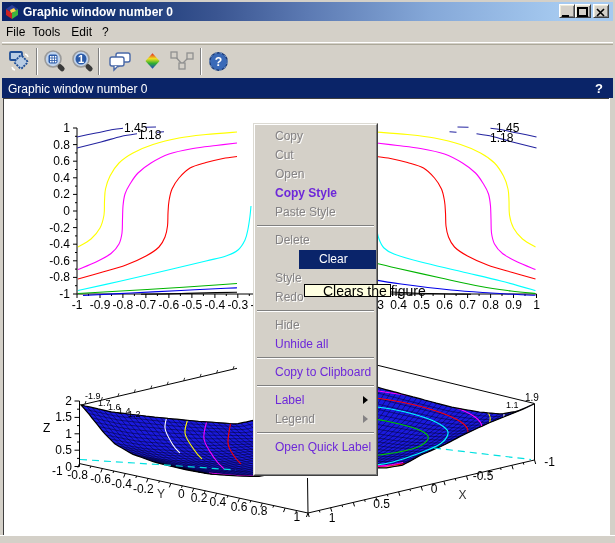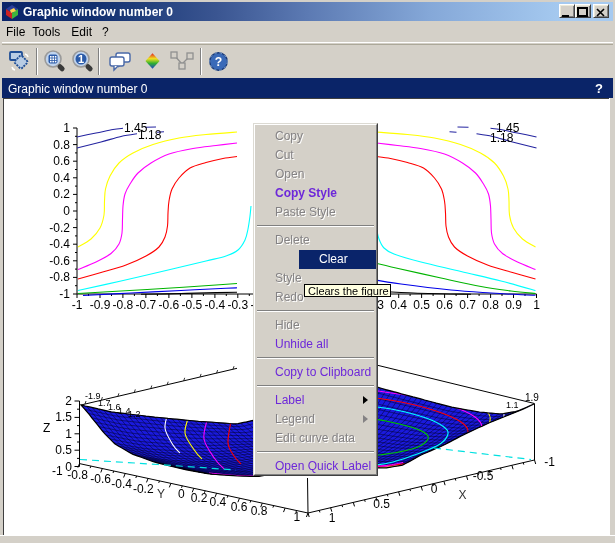--- a/index.html
+++ b/index.html
@@ -32,21 +32,21 @@
   border-top:1px solid #fff; border-left:1px solid #fff; border-right:1px solid #808080; border-bottom:1px solid #808080;
   padding-top:2px; }
 .mi { height:19px; line-height:19px; font-size:12px; padding-left:20px; color:#6d28d9; position:relative; white-space:nowrap; }
 .mi.dis { color:#848284; text-shadow:1px 1px 0 #ffffff; }
 .mi.sel { background:#0a246a; color:#fff; text-shadow:none;margin-left:44px; }
 .mi.bold { font-weight:bold; }
 .msep { height:9px; position:relative; }
 .msep:after { content:""; position:absolute; left:2px; right:2px; top:3px; border-top:1px solid #808080; border-bottom:1px solid #fff; }
 .arrow { position:absolute; right:8px; top:5px; width:0; height:0; border-left:5px solid #000; border-top:4px solid transparent; border-bottom:4px solid transparent; }
 .arrow.dis { border-left-color:#848284; }
-.tooltip { position:absolute; left:304px; top:284px; width:87px; height:13px; background:#ffffe1; border:1px solid #000; font-size:11px; color:#000; line-height:13px; padding-left:3px; z-index:20; white-space:nowrap; }
+.tooltip { position:absolute; left:304px; top:284px; width:87px; height:13px; background:#ffffe1; border:1px solid #000; font-size:14px; color:#000; line-height:13px; padding-left:18px; z-index:20; white-space:nowrap; }
 svg text { font-family:"Liberation Sans", sans-serif; }
 </style>
 </head>
 <body>
 
 <div style="position:absolute;left:0;top:0;width:615px;height:543px;border-top:1px solid #d4d0c8;border-left:1px solid #d4d0c8;"></div>
 
 <div class="titlebar">
   <svg width="14" height="14" viewBox="0 0 14 14" style="margin-left:3px">
     <polygon points="7,0 13,4 7,8 1,4" fill="#2b3d9b"></polygon>
@@ -510,19 +510,18 @@
   <div class="mi dis">Style</div>
   <div class="mi dis">Redo</div>
   <div class="msep"></div>
   <div class="mi dis">Hide</div>
   <div class="mi">Unhide all</div>
   <div class="msep"></div>
   <div class="mi">Copy to Clipboard</div>
   <div class="msep"></div>
   <div class="mi">Label<span class="arrow"></span></div>
   <div class="mi dis">Legend<span class="arrow dis"></span></div>
-  <div class="mi dis">Edit curve data</div>
   <div class="msep"></div>
   <div class="mi">Open Quick Label</div>
 </div>
   </div>
 
 <div class="tooltip">Clears the figure</div>
 
 </body></html>

